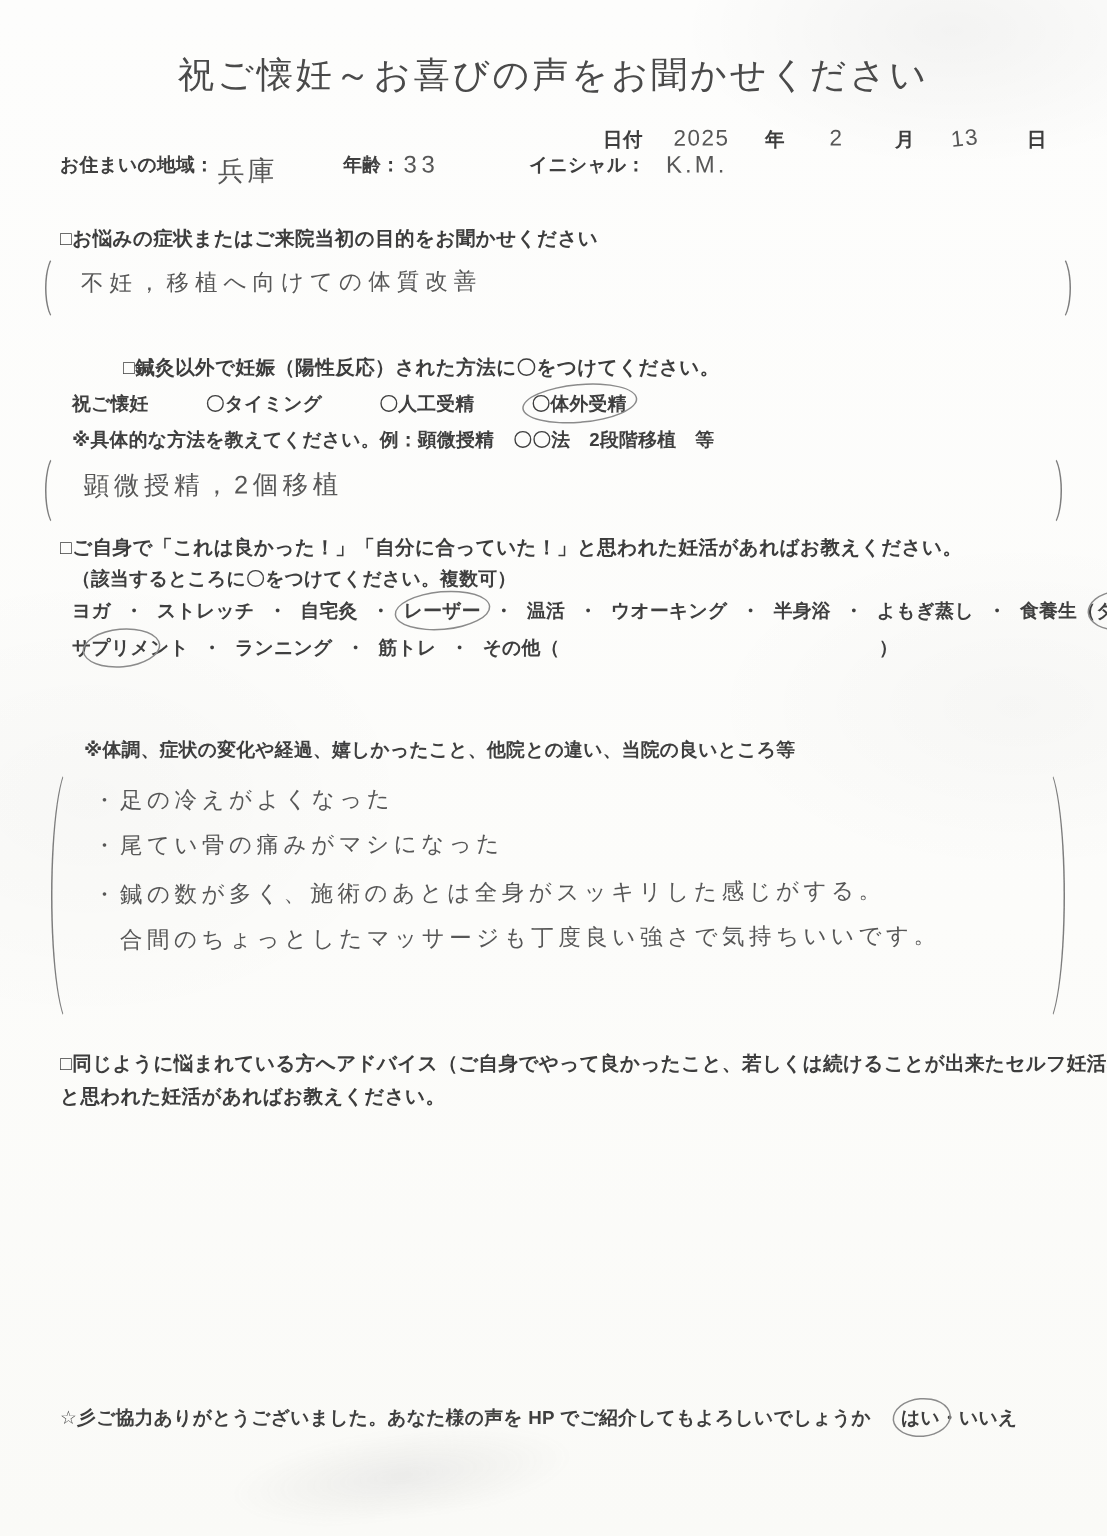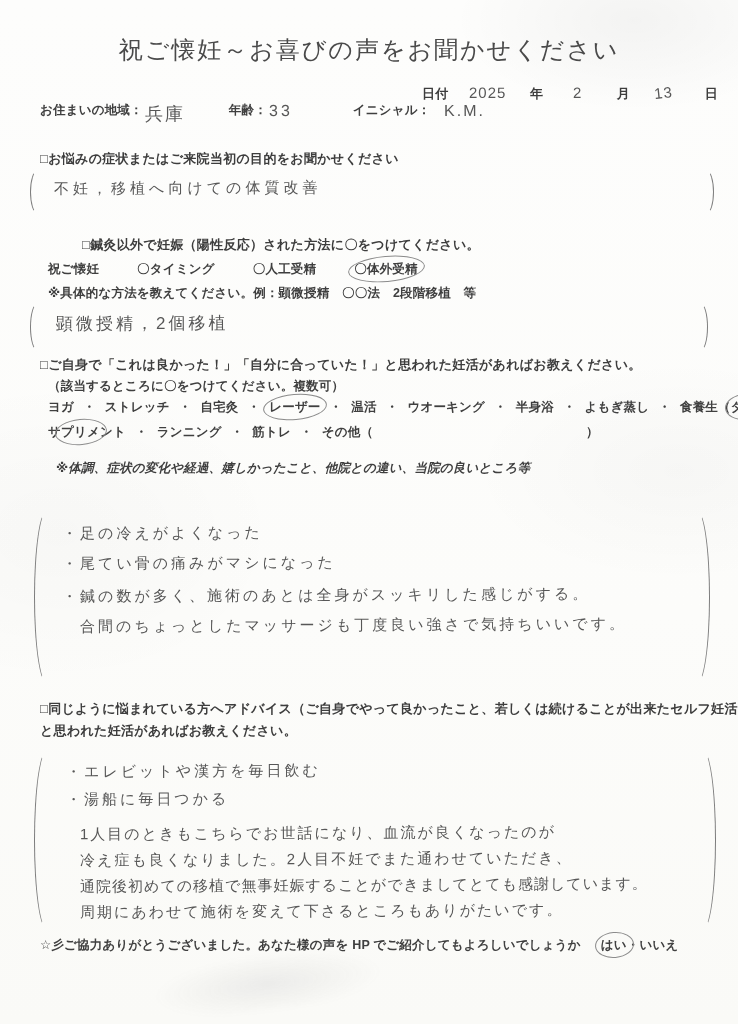--- a/index.html
+++ b/index.html
@@ -39,21 +39,21 @@
       background:radial-gradient(60% 70% at 50% 55%, rgba(110,110,110,.10), transparent 75%);
       filter:blur(2px);}
 </style>
 </head>
 <body>
 
 <div class="paper">
 
   <div class="abs title">祝ご懐妊～お喜びの声をお聞かせください</div>
 
-  <div class="abs date-row" style="top:84px;right:20px;gap:24px;">
+  <div class="abs date-row" style="top:84px;right:40px;gap:24px;">
     <span class="print">日付</span>
     <span class="hand" style="letter-spacing:1px;margin-left:-4px;">2025</span>
     <span class="print">年</span>
     <span class="hand" style="margin-left:6px;">2</span>
     <span class="print" style="margin-left:8px;">月</span>
     <span class="hand" style="transform:rotate(-6deg);letter-spacing:1px;">13</span>
     <span class="print" style="margin-left:8px;">日</span>
   </div>
 
   <div class="abs profile-row" style="top:102px;left:40px;">
@@ -80,42 +80,32 @@
     <div class="arc arc-r" style="right:0;top:0;width:13px;height:46px;"></div>
     <div class="hand hand-big abs" style="left:26px;top:9px;">顕微授精，2個移植</div>
   </div>
 
   <div class="abs print" style="top:356px;left:40px;">□ご自身で「これは良かった！」「自分に合っていた！」と思われた妊活があればお教えください。</div>
   <div class="abs print-sm" style="top:378px;left:48px;">（該当するところに〇をつけてください。複数可）</div>
   <div class="abs print-sm opts" style="top:399px;left:48px;"><span class="opt"><span>ヨガ</span></span><span class="sep">・</span><span class="opt"><span>ストレッチ</span></span><span class="sep">・</span><span class="opt"><span>自宅灸</span></span><span class="sep">・</span><span class="opt"><span class="circled">レーザー</span></span><span class="sep">・</span><span class="opt"><span>温活</span></span><span class="sep">・</span><span class="opt"><span>ウオーキング</span></span><span class="sep">・</span><span class="opt"><span>半身浴</span></span><span class="sep">・</span><span class="opt"><span>よもぎ蒸し</span></span><span class="sep">・</span><span class="opt"><span>食養生（</span><span class="circled">ダイ</span></span></div>
   <div class="abs print-sm opts" style="top:424px;left:48px;"><span class="opt"><span>サ</span><span class="circled">プリメ</span><span>ント</span></span><span class="sep">・</span><span class="opt"><span>ランニング</span></span><span class="sep">・</span><span class="opt"><span>筋トレ</span></span><span class="sep">・</span><span class="opt"><span>その他（</span></span></div>
   <div class="abs print-sm" style="top:424px;left:586px;">）</div>
 
-  <div class="abs print-sm" style="top:460px;left:56px;font-style:italic;">※体調、症状の変化や経過、嬉しかったこと、他院との違い、当院の良いところ等</div>
+  <div class="abs print-sm" style="top:492px;left:56px;">※体調、症状の変化や経過、嬉しかったこと、他院との違い、当院の良いところ等</div>
   <div class="abs" style="top:510px;left:34px;width:676px;height:172px;">
     <div class="arc arc-l" style="left:0;top:0;width:24px;height:172px;"></div>
     <div class="arc arc-r" style="right:0;top:0;width:24px;height:172px;"></div>
     <div class="hand abs" style="left:28px;top:14px;">・足の冷えがよくなった</div>
     <div class="hand abs" style="left:28px;top:44px;">・尾てい骨の痛みがマシになった</div>
     <div class="hand abs" style="left:28px;top:76px;">・鍼の数が多く、施術のあとは全身がスッキリした感じがする。</div>
     <div class="hand abs" style="left:46px;top:106px;">合間のちょっとしたマッサージも丁度良い強さで気持ちいいです。</div>
   </div>
 
   <div class="abs print" style="top:700px;left:40px;">□同じように悩まれている方へアドバイス（ご自身でやって良かったこと、若しくは続けることが出来たセルフ妊活など）、</div>
   <div class="abs print" style="top:722px;left:40px;">と思われた妊活があればお教えください。</div>
-  <div class="abs" style="top:750px;left:34px;width:682px;height:178px;">
-    <div class="arc arc-l" style="left:0;top:0;width:24px;height:178px;"></div>
-    <div class="arc arc-r" style="right:0;top:0;width:24px;height:178px;"></div>
-    <div class="hand abs" style="left:32px;top:12px;">・エレビットや漢方を毎日飲む</div>
-    <div class="hand abs" style="left:32px;top:40px;">・湯船に毎日つかる</div>
-    <div class="hand abs" style="left:46px;top:74px;letter-spacing:2px;">1人目のときもこちらでお世話になり、血流が良くなったのが</div>
-    <div class="hand abs" style="left:46px;top:100px;letter-spacing:2px;">冷え症も良くなりました。2人目不妊でまた通わせていただき、</div>
-    <div class="hand abs" style="left:46px;top:126px;letter-spacing:1px;">通院後初めての移植で無事妊娠することができましてとても感謝しています。</div>
-    <div class="hand abs" style="left:46px;top:152px;letter-spacing:2px;">周期にあわせて施術を変えて下さるところもありがたいです。</div>
-  </div>
 
   <div class="abs footer-row" style="top:937px;left:40px;">
     <span class="print-sm">☆彡ご協力ありがとうございました。あなた様の声を HP でご紹介してもよろしいでしょうか</span>
     <span class="print-sm circled" style="margin-left:20px;">はい</span>
     <span class="print-sm">・</span>
     <span class="print-sm">いいえ</span>
   </div>
 
   <div class="abs bleed"></div>
 

